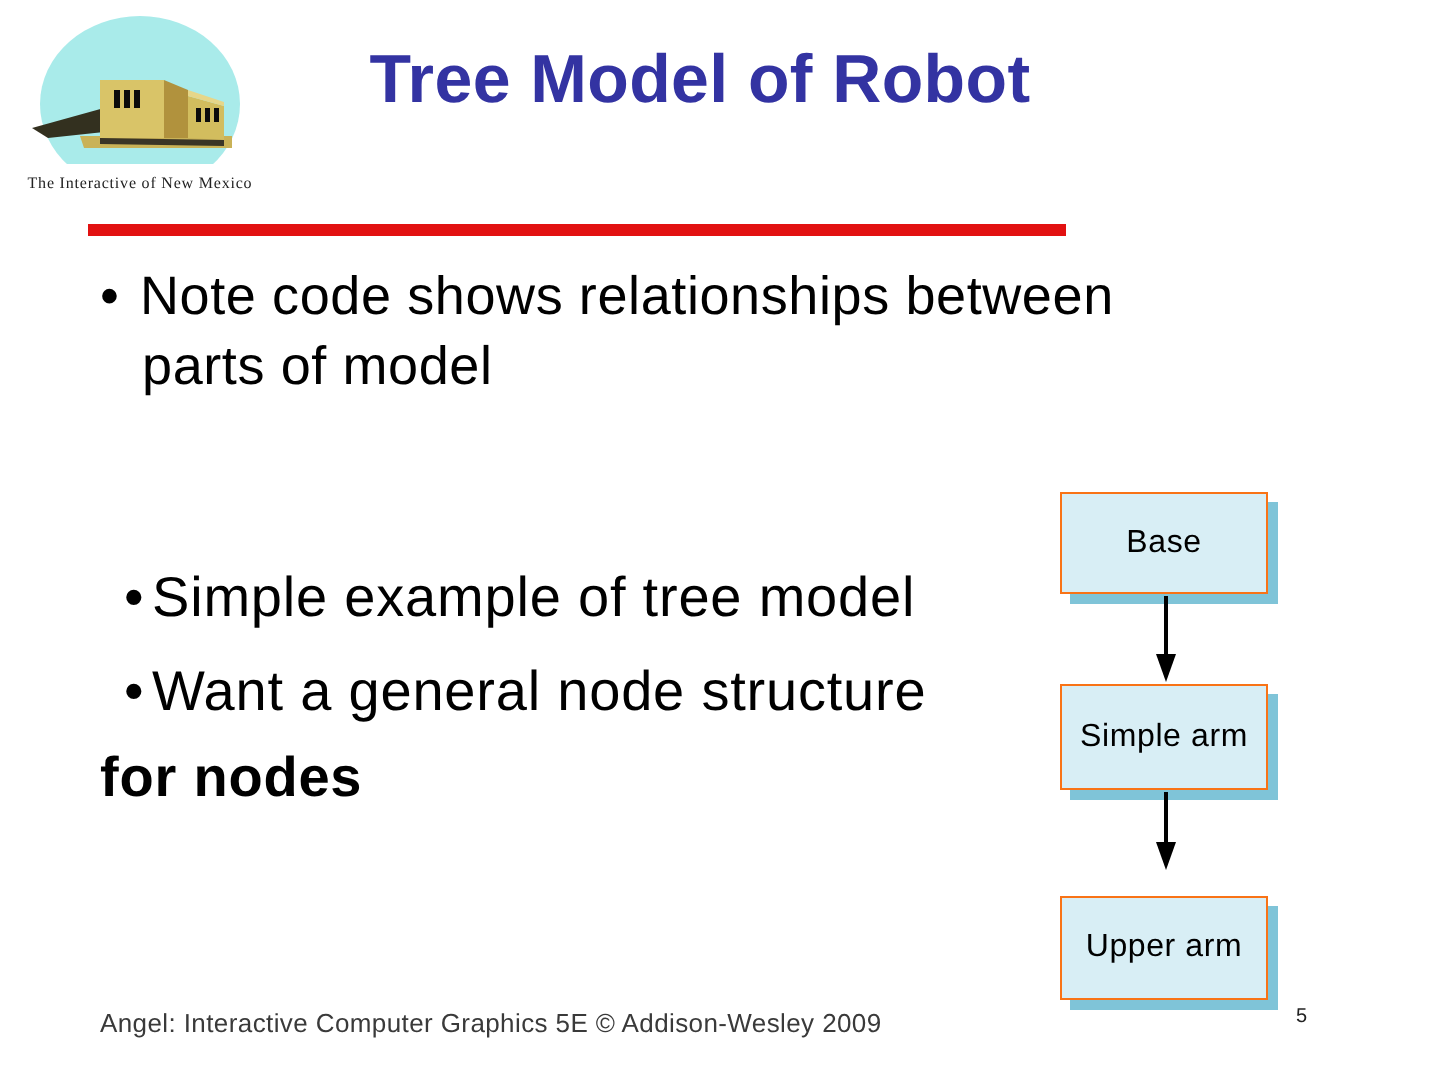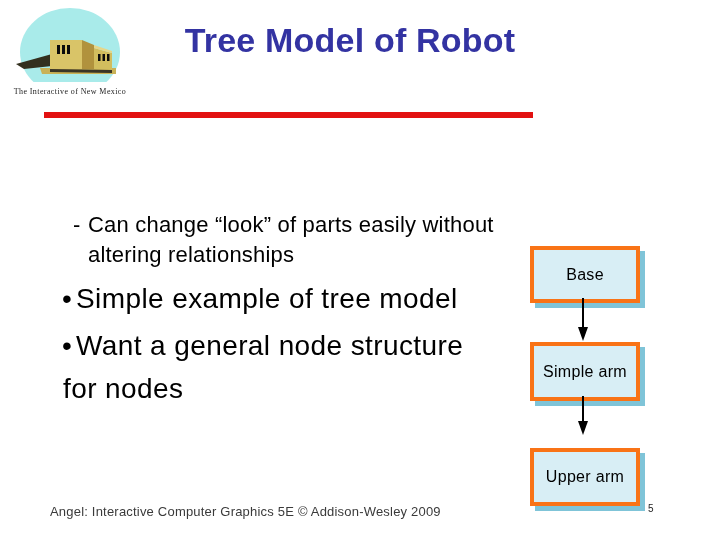--- a/index.html
+++ b/index.html
@@ -35,26 +35,26 @@
   .bullet .bl { white-space: nowrap; }
   .b1 { left: 50px; top: 131px; font-size: 27px; line-height: 35px; letter-spacing: 0.3px; }
   .b1 .mk { display: inline-block; width: 20px; }
   .b1 .cont { padding-left: 21px; }
   .b2 { left: 73px; top: 210px; font-size: 22px; line-height: 30px; letter-spacing: 0.2px; }
   .b2 .mk { display: inline-block; width: 15px; }
   .b2 .cont { padding-left: 15px; }
   .b3 { left: 62px; top: 281px; font-size: 28px; line-height: 35px; letter-spacing: 0.4px; }
   .b3 .mk, .b4 .mk { display: inline-block; width: 14px; }
   .b4 { left: 62px; top: 328px; font-size: 28px; line-height: 35px; letter-spacing: 0.4px; }
-  .b5 { left: 63px; top: 371px; font-size: 28px; line-height: 35px; letter-spacing: 0.4px; }
+  .b5 { left: 50px; top: 371px; font-size: 28px; line-height: 35px; letter-spacing: 0.4px; font-weight: bold; }
 
   
   .node {
     position: absolute; width: 102px; height: 49px;
-    background: #d8eef5; border: 4px solid #f97316;
+    background: #d8eef5; border: 1px solid #f97316;
     box-shadow: 5px 5px 0 0 #7fc4d8;
     display: flex; align-items: center; justify-content: center;
     font-size: 16px; color: #000; letter-spacing: 0.3px;
   }
   .n-base  { left: 530px; top: 246px; }
   .n-lower { left: 530px; top: 342px; height: 51px; }
   .n-upper { left: 530px; top: 448px; height: 50px; }
   .arrows { position: absolute; left: 520px; top: 240px; width: 130px; height: 260px; }
 
   
@@ -92,25 +92,25 @@
       <rect x="88.5" y="48" width="2.5" height="7" fill="#0c0c0c"></rect>
       <rect x="93" y="48" width="2.5" height="7" fill="#0c0c0c"></rect>
     </svg>
     <div class="logo-caption">The Interactive of New Mexico</div>
   </div>
 
   <h1 class="title">Tree Model of Robot</h1>
 
   <div class="divider"></div>
 
+  <div class="bullet b1">
+    <div class="bl"><span class="mk">•</span><span>Note code shows relationships between</span></div>
+    <div class="bl cont"><span>parts of model</span></div>
+  </div>
 
-  <div class="bullet b2">
-    <div class="bl"><span class="mk">-</span><span>Can change “look” of parts easily without</span></div>
-    <div class="bl cont"><span>altering relationships</span></div>
-  </div>
 
   <div class="bullet b3">
     <div class="bl"><span class="mk">•</span><span>Simple example of tree model</span></div>
   </div>
 
   <div class="bullet b4">
     <div class="bl"><span class="mk">•</span><span>Want a general node structure</span></div>
   </div>
 
   <div class="bullet b5">

